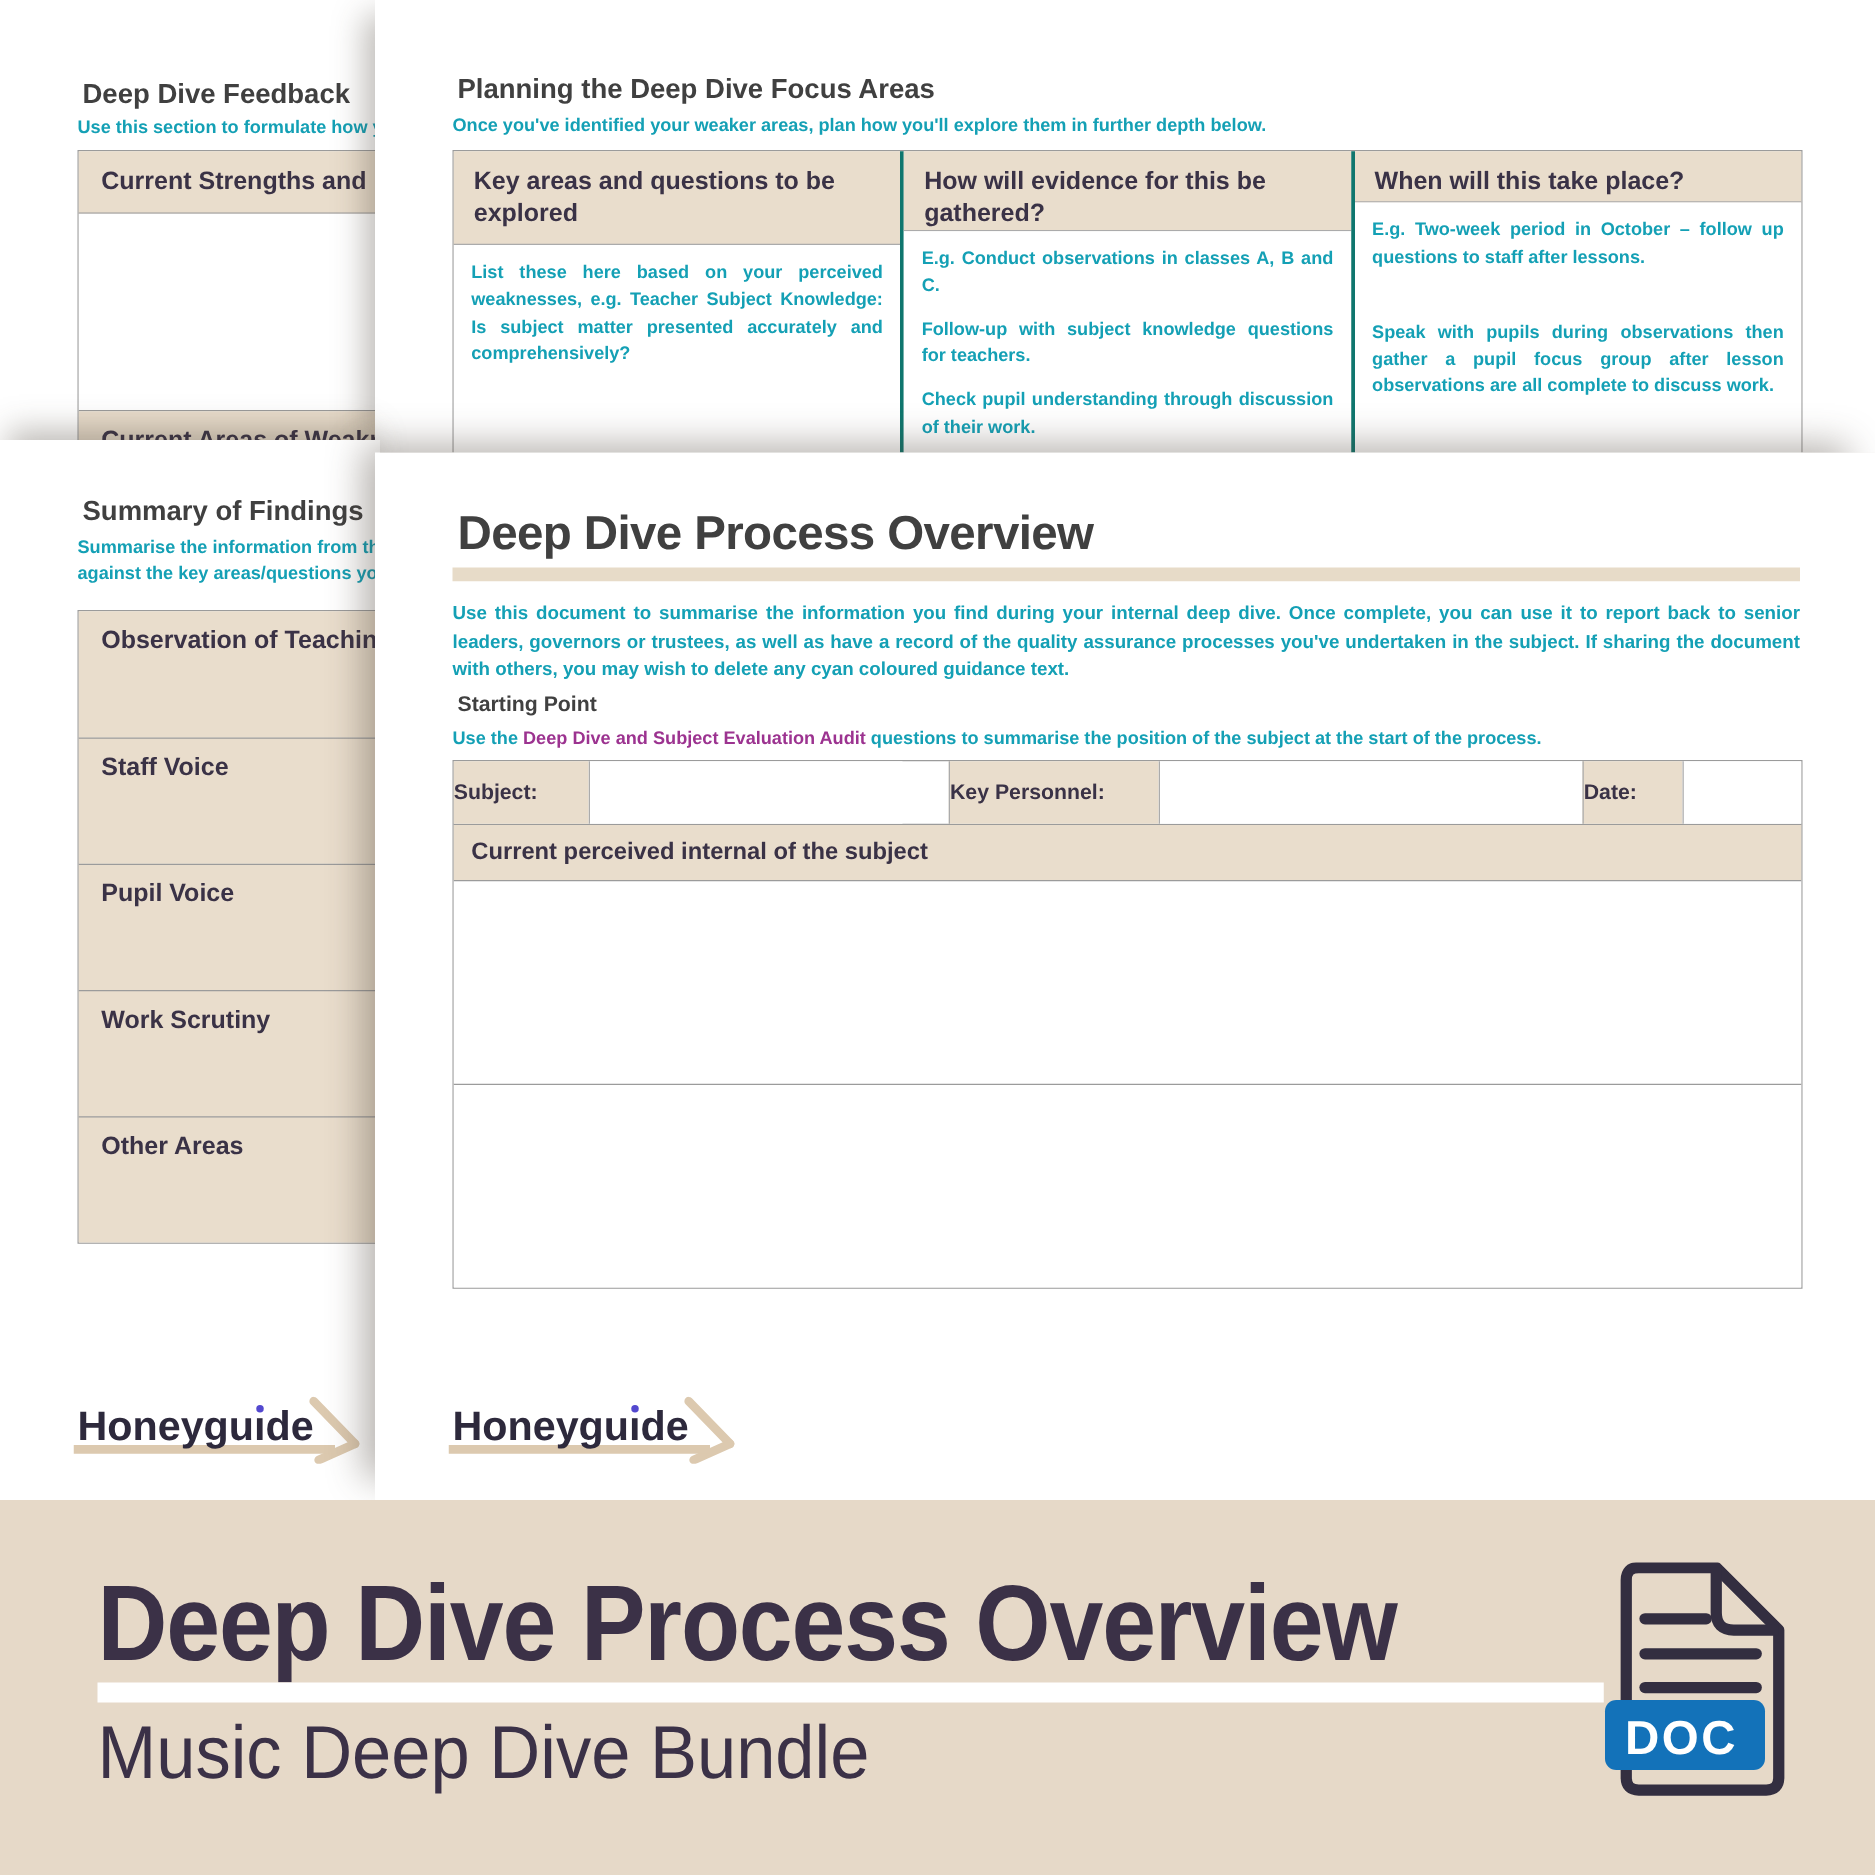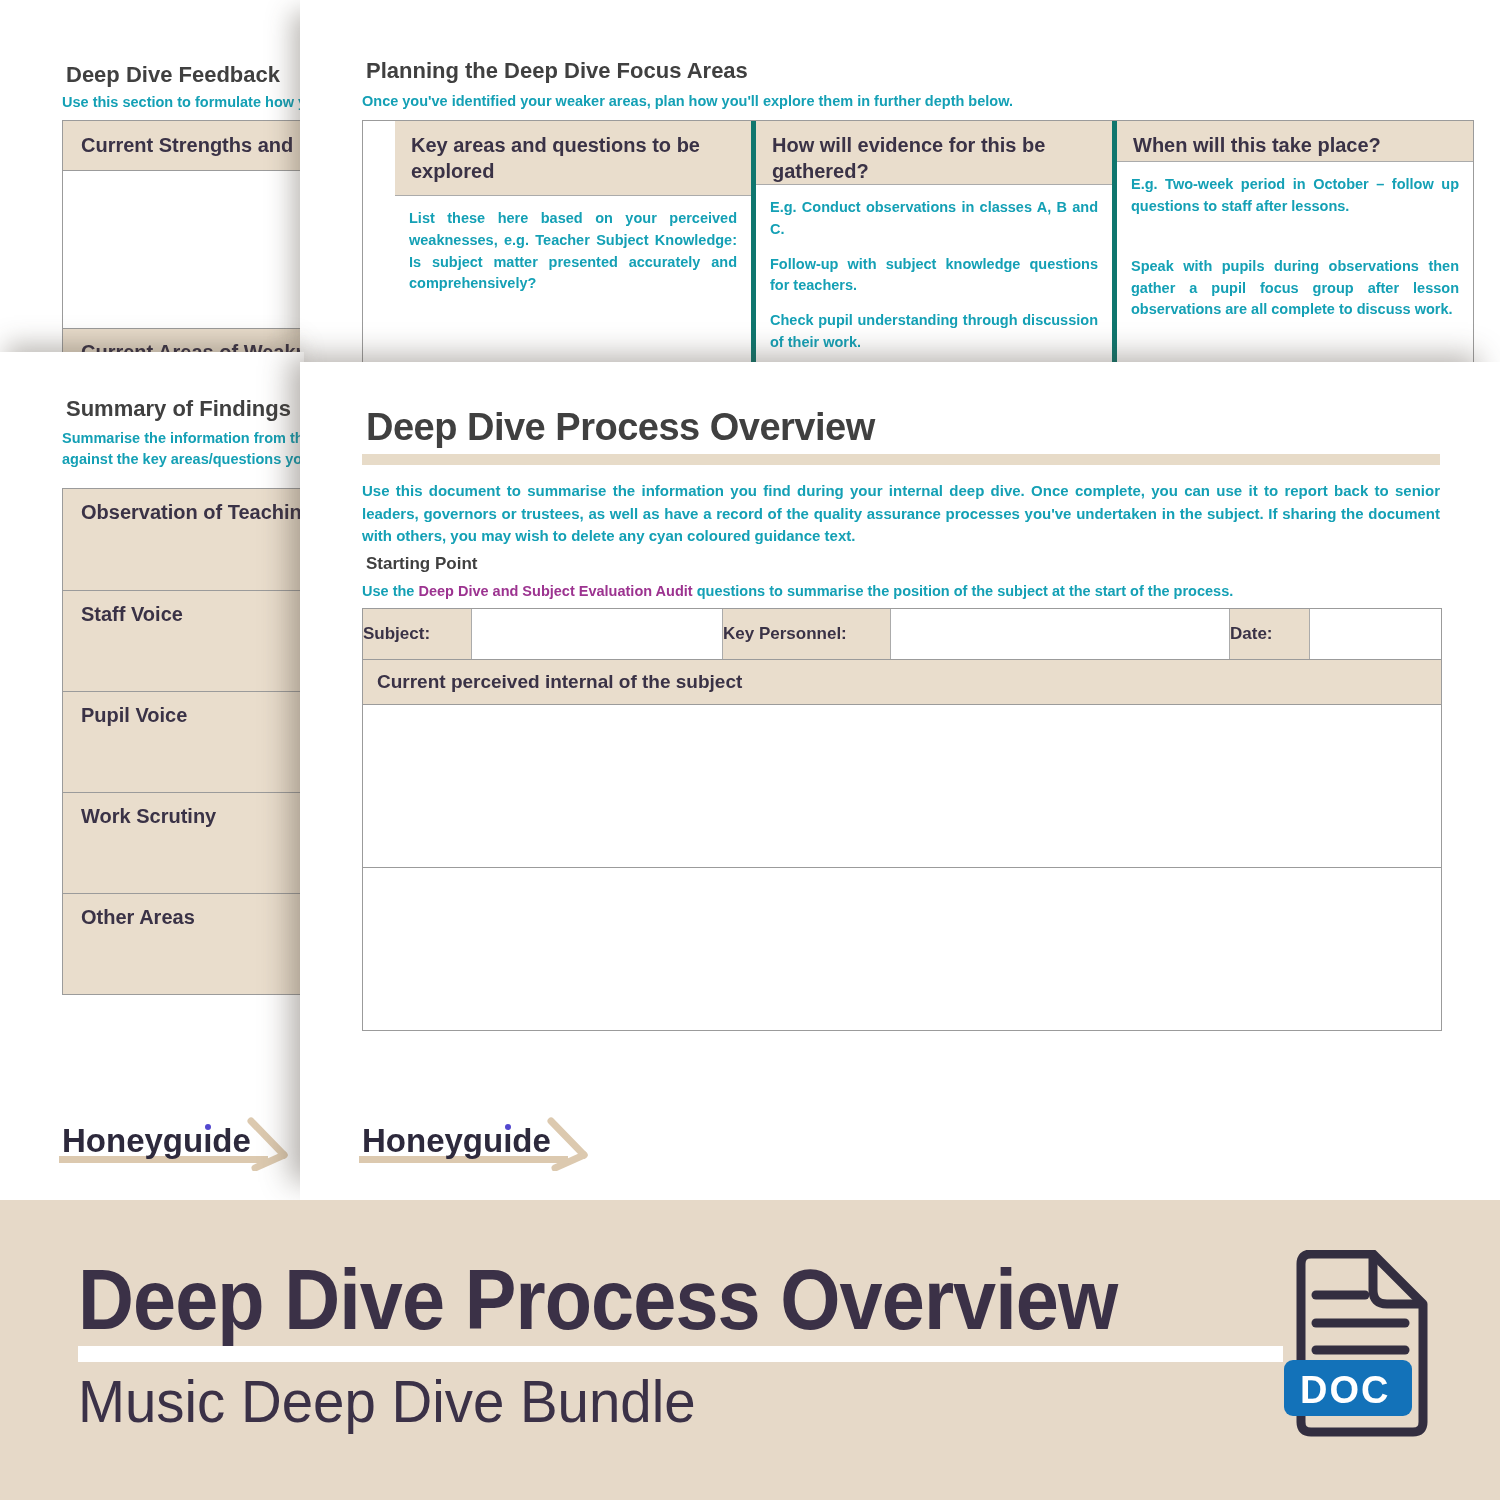--- a/index.html
+++ b/index.html
@@ -29,23 +29,23 @@
   #page-feedback .guide{position:absolute;left:62px;top:94px;}
   .tbl-a{position:absolute;left:62px;top:120px;width:420px;border:1px solid #9b9b9b;}
   .tan-cell{background:#e9ddcc;color:#3a3246;font-weight:bold;}
   .tbl-a .hdr{height:49px;line-height:49px;font-size:20px;padding-left:18px;white-space:nowrap;border-bottom:1px solid #9b9b9b;}
   .tbl-a .body{height:157px;background:#fff;border-bottom:1px solid #9b9b9b;}
   .tbl-a .hdr2{height:40px;line-height:46px;font-size:20px;padding-left:18px;white-space:nowrap;}
 
   
   #page-planning .title{position:absolute;left:62px;top:54px;}
   #page-planning .guide{position:absolute;left:62px;top:93px;}
-  .tbl-plan{position:absolute;left:62px;top:120px;width:1078px;height:250px;border:1px solid #9b9b9b;display:flex;padding-left:32px;}
+  .tbl-plan{position:absolute;left:62px;top:120px;width:1078px;height:250px;border:1px solid #9b9b9b;display:flex;}
   .tbl-plan .col{width:359px;display:flex;flex-direction:column;}
-  .tbl-plan .col + .col{border-left:5px solid #0f766e;}
+  .tbl-plan .col + .col{border-left:3px solid #0f766e;}
   .tbl-plan .chdr{height:75px;box-sizing:border-box;padding:11px 16px 0 16px;font-size:20px;line-height:1.3;border-bottom:1px solid #ababab;}
   .tbl-plan .cbody{flex:1;background:#fff;box-sizing:border-box;padding:12px 14px;}
   .tbl-plan .cbody p{margin:0 0 13px 0;font-size:14.5px;line-height:1.5;text-align:justify;}
   .tbl-plan .col3 .cbody p{margin-bottom:38px;}
 
   
   #page-summary .title{position:absolute;left:62px;top:40px;}
   #page-summary .guide1{position:absolute;left:62px;top:78px;}
   #page-summary .guide2{position:absolute;left:62px;top:99px;}
   .tbl-sum{position:absolute;left:62px;top:136px;width:420px;border:1px solid #9b9b9b;}
@@ -56,21 +56,21 @@
   #page-overview .title{position:absolute;left:62px;top:40px;font-size:38px;letter-spacing:-.5px;}
   .title-rule{position:absolute;left:62px;top:92px;width:1078px;height:11px;background:#e7dbc8;}
   #page-overview .intro{position:absolute;left:62px;top:118px;width:1078px;font-size:15px;line-height:1.5;text-align:justify;margin:0;}
   #page-overview .sect{position:absolute;left:62px;top:188px;font-size:17px;}
   #page-overview .sect-guide{position:absolute;left:62px;top:221px;}
   .tbl-start{position:absolute;left:62px;top:246px;width:1078px;border:1px solid #9b9b9b;}
   .row-fields{display:flex;height:50px;border-bottom:1px solid #9b9b9b;}
   .row-fields .lbl{line-height:50px;font-size:17px;box-sizing:border-box;}
   .row-fields .inp{background:#fff;}
   .row-fields > div + div{border-left:1px solid #ababab;}
-  .w-subj{width:108px;} .w-in1{width:250px;} .w-kp{width:168px;}
+  .w-subj{width:108px;} .w-in1{width:250px;} .w-kp{width:168px;margin-left:37px;}
   .w-in2{width:338px;} .w-date{width:80px;} .w-in3{flex:1;}
   .band{height:44px;line-height:44px;font-size:19px;padding-left:14px;white-space:nowrap;}
   .area{height:162px;background:#fff;}
   .b-top{border-top:1px solid #9b9b9b;}
 
   
   .logo{position:absolute;height:46px;font-size:33px;font-weight:bold;color:#2d293c;white-space:nowrap;}
   .logo .txt{position:relative;z-index:2;}
   .logo .bar{position:absolute;left:-3px;bottom:5px;height:7px;width:calc(100% + 20px);background:#dcc9af;z-index:1;}
   .logo .flag{position:absolute;right:-40px;top:-5px;z-index:1;}

